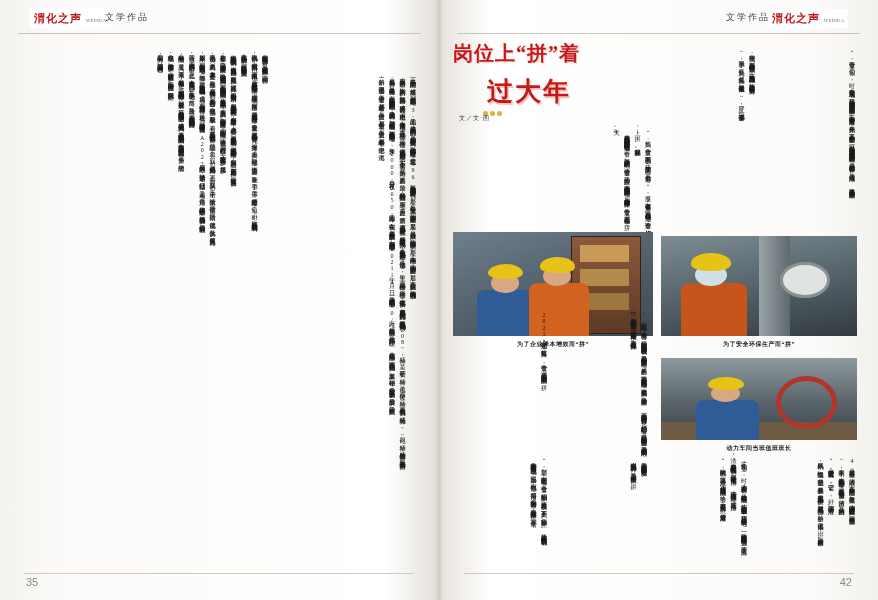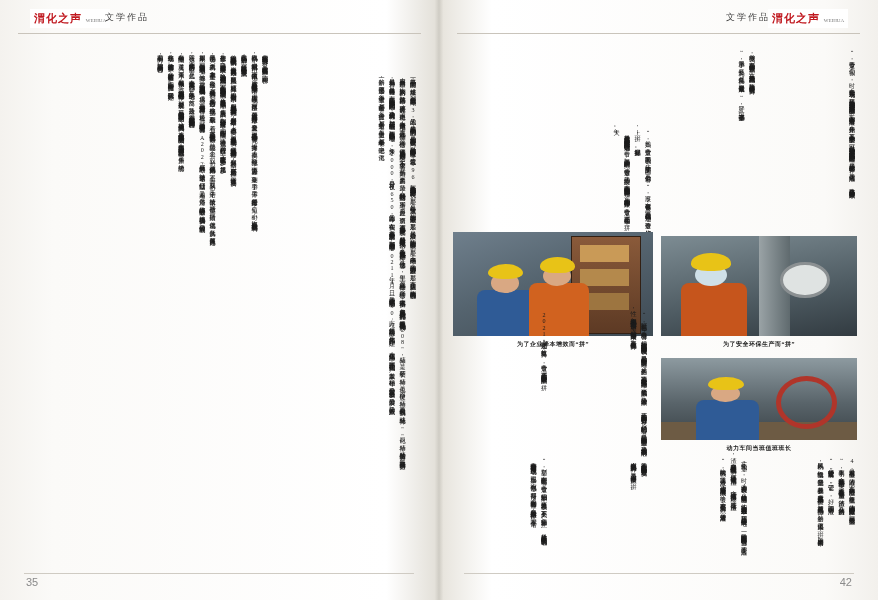--- a/index.html
+++ b/index.html
@@ -202,20 +202,26 @@
   <div class="page right">
     <div class="hdr">
       <div class="hdr-cat">文学作品</div>
       <div class="logo">
         <span class="red">渭化之声</span>
         <span class="sub">WEIHUA</span>
       </div>
       <div class="hdr-line"></div>
     </div>
 
+    <div class="title-art">
+      <div class="title-main">岗位上“拼”着</div>
+      <div class="deco-dots"><i></i><i></i><i></i></div>
+      <div class="title-sub">过大年</div>
+      <div class="byline">文／文·图</div>
+    </div>
 
     <div class="vcols" id="right-colA">
       <p>“爸妈，这个春节，我又回不去了。等年后才能回来了，再去看你们。”“没事，有甚么工作重要，再说现在提倡就地过年，这个春节，你就好好在岗位上'拼'，我们都挺好。”</p>
       <p>这是春节当天渭化公司员工袁红兰给远在河南父母打的电话这话语。春节，是千家万户团聚的时刻。但这个春节，为了疫情防控，来自全国各地的渭化员工选择就地过年，与远方的亲人相约来年再聚，这个春节，渭化员工在岗位上“拼”着过大年。</p>
     </div>
 
     <div class="vcols" id="right-col1">
       <p>考核测试，在岗员工与节前一样紧张加班，认真地与蒸汽及耗量数据，为该项目早日通过验收而努力。</p>
       <p>“漏量小了，氨耗长、低是耗量，让我再紧紧起来。”“好了，现在一点都不漏了。”</p>
     </div>

